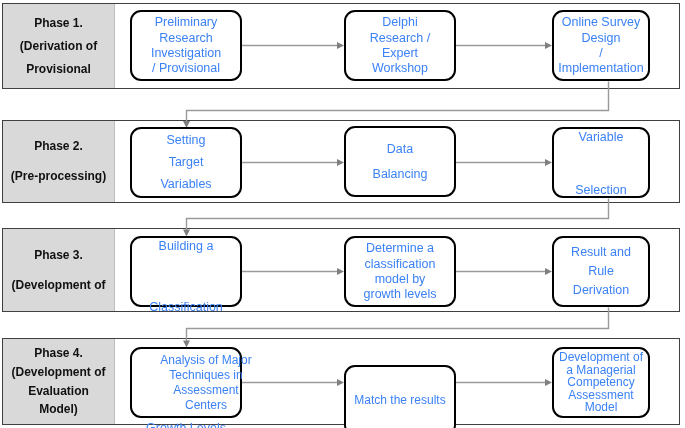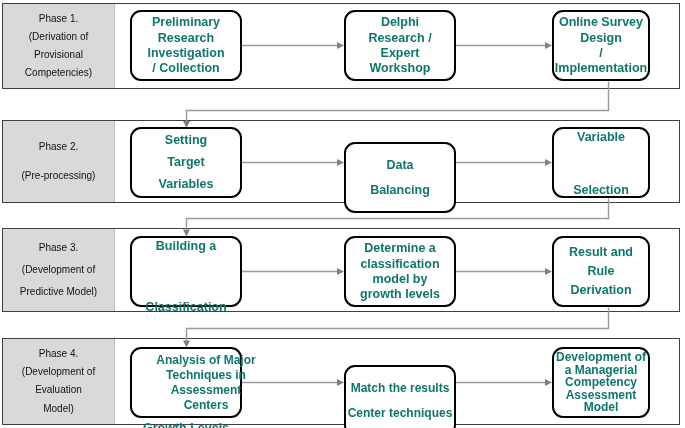--- a/index.html
+++ b/index.html
@@ -11,55 +11,54 @@
     position:absolute;left:2px;width:678px;
     border:1.5px solid #404040;background:#ffffff;box-sizing:border-box;
   }
   .phase-cell{
     position:absolute;left:0;top:0;bottom:0;width:112px;
     background:#d9d9d9;border-right:1px solid #bdbdbd;
     display:flex;flex-direction:column;justify-content:space-evenly;
     align-items:center;padding:2px 1px;box-sizing:border-box;
   }
   .pl{
-    font-size:10px;font-weight:normal;color:#111;line-height:1.05;
+    font-size:12px;font-weight:bold;color:#111;line-height:1.05;
     white-space:nowrap;text-align:center;
   }
   .box{
     position:absolute;width:112px;height:71px;
     background:#ffffff;border:2.5px solid #000000;border-radius:11px;
     display:flex;flex-direction:column;justify-content:space-evenly;
     align-items:center;padding:2px 1px;box-sizing:border-box;z-index:2;
   }
   .bl{
-    font-size:12.5px;font-weight:bold;color:#0f766e;line-height:1.02;
+    font-size:12.5px;font-weight:normal;color:#3b82f6;line-height:1.02;
     white-space:nowrap;text-align:right;
   }
   .box.small .bl{font-size:12px;}
   .c1{left:130px;} .c2{left:344px;} .c3{left:552px;width:98px;}
   .overlay{position:absolute;left:0;top:0;z-index:1;pointer-events:none;}
 </style>
 </head>
 <body>
 
 <div class="canvas">
 
   <div class="row" style="top:3px;height:86px;">
     <div class="phase-cell">
       <div class="pl">Phase 1.</div>
       <div class="pl">(Derivation of</div>
       <div class="pl">Provisional</div>
-      <div class="pl">Competencies)</div>
     </div>
   </div>
   <div class="box c1" style="top:10px;">
     <div class="bl">Preliminary</div>
     <div class="bl">Research</div>
     <div class="bl">Investigation</div>
-    <div class="bl">/ Collection</div>
+    <div class="bl">/ Provisional</div>
   </div>
   <div class="box c2" style="top:10px;">
     <div class="bl">Delphi</div>
     <div class="bl">Research /</div>
     <div class="bl">Expert</div>
     <div class="bl">Workshop</div>
   </div>
   <div class="box c3" style="top:10px;">
     <div class="bl">Online Survey</div>
     <div class="bl">Design</div>
@@ -71,34 +70,33 @@
     <div class="phase-cell">
       <div class="pl">Phase 2.</div>
       <div class="pl">(Pre-processing)</div>
     </div>
   </div>
   <div class="box c1" style="top:127px;gap:6px;">
     <div class="bl">Setting</div>
     <div class="bl">Target</div>
     <div class="bl">Variables</div>
   </div>
-  <div class="box c2" style="top:142px;">
+  <div class="box c2" style="top:126px;">
     <div class="bl">Data</div>
     <div class="bl">Balancing</div>
   </div>
   <div class="box c3" style="top:127px;gap:40px;">
     <div class="bl">Variable</div>
     <div class="bl">Selection</div>
   </div>
 
   <div class="row" style="top:228px;height:84px;">
     <div class="phase-cell">
       <div class="pl">Phase 3.</div>
       <div class="pl">(Development of</div>
-      <div class="pl">Predictive Model)</div>
     </div>
   </div>
   <div class="box c1" style="top:236px;gap:48px;">
     <div class="bl">Building a</div>
     <div class="bl">Classification</div>
     <div class="bl">Model by</div>
     <div class="bl">Growth Levels</div>
   </div>
   <div class="box c2" style="top:236px;">
     <div class="bl">Determine a</div>
@@ -121,21 +119,20 @@
     </div>
   </div>
   <div class="box c1 small" style="top:347px;padding-left:41px;">
     <div class="bl">Analysis of Major</div>
     <div class="bl">Techniques in</div>
     <div class="bl">Assessment</div>
     <div class="bl">Centers</div>
   </div>
   <div class="box c2 small" style="top:365px;">
     <div class="bl">Match the results</div>
-    <div class="bl">Center techniques</div>
   </div>
   <div class="box c3 small" style="top:347px;">
     <div class="bl">Development of</div>
     <div class="bl">a Managerial</div>
     <div class="bl">Competency</div>
     <div class="bl">Assessment</div>
     <div class="bl">Model</div>
   </div>
 
   <svg class="overlay" width="685" height="428" viewBox="0 0 685 428">

